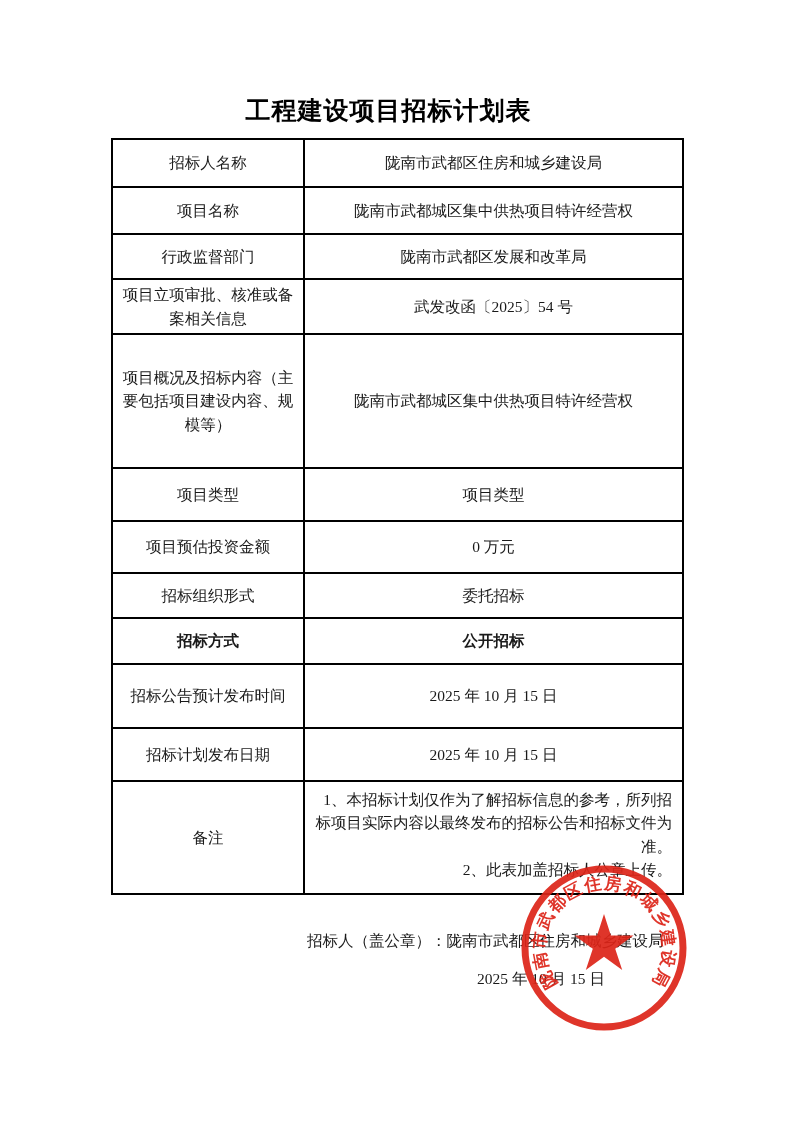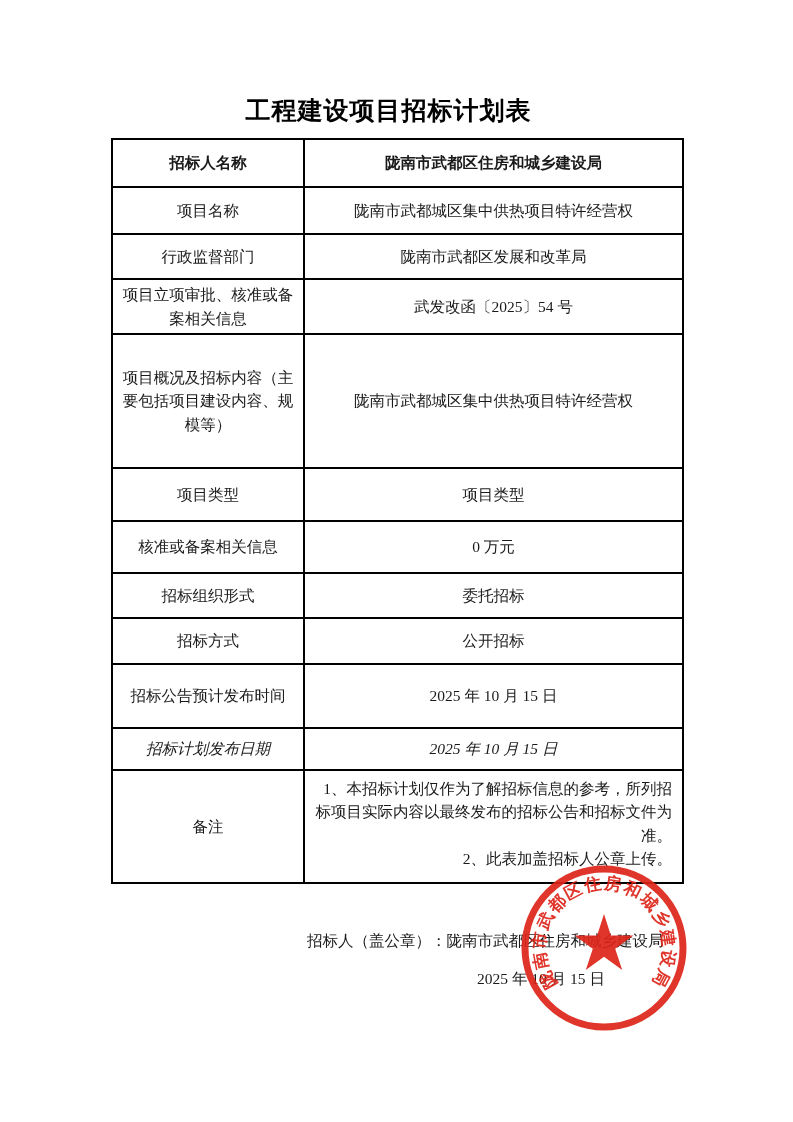--- a/index.html
+++ b/index.html
@@ -43,31 +43,31 @@
     border: 2px solid #000000;
     font-size: 15.5px;
     line-height: 1.5;
     vertical-align: middle;
     text-align: center;
     padding: 2px 8px;
     word-break: break-all;
   }
   table.plan-table td.value-cell { padding: 2px 10px; }
   
-  table.plan-table tr:nth-child(1)  { height: 48px; font-weight: bold; }
+  table.plan-table tr:nth-child(1)  { height: 48px; }
   table.plan-table tr:nth-child(2)  { height: 47px; }
   table.plan-table tr:nth-child(3)  { height: 45px; }
   table.plan-table tr:nth-child(4)  { height: 55px; }
   table.plan-table tr:nth-child(5)  { height: 134px; margin-left: 13px; }
   table.plan-table tr:nth-child(6)  { height: 53px; }
   table.plan-table tr:nth-child(7)  { height: 52px; }
   table.plan-table tr:nth-child(8)  { height: 45px; }
-  table.plan-table tr:nth-child(9)  { height: 46px; }
+  table.plan-table tr:nth-child(9)  { height: 46px; font-weight: bold; }
   table.plan-table tr:nth-child(10) { height: 64px; }
-  table.plan-table tr:nth-child(11) { height: 42px; font-style: italic; }
+  table.plan-table tr:nth-child(11) { height: 53px; }
   table.plan-table tr:nth-child(12) { height: 101px; }
   
   table.plan-table tr:nth-child(12) td.value-cell {
     text-align: right;
     vertical-align: top;
     white-space: pre-wrap;
     padding: 6px 10px 12px 10px;
   }
   .signer-line {
     position: absolute;
@@ -144,21 +144,21 @@
     <td class="label-cell">项目概况及招标内容（主要包括项目建设内容、规模等）</td>
     <td class="value-cell">陇南市武都城区集中供热项目特许经营权</td>
   </tr>
 
   <tr>
     <td class="label-cell">项目类型</td>
     <td class="value-cell">项目类型</td>
   </tr>
 
   <tr>
-    <td class="label-cell">核准或备案相关信息</td>
+    <td class="label-cell">项目预估投资金额</td>
     <td class="value-cell">0 万元</td>
   </tr>
 
   <tr>
     <td class="label-cell">招标组织形式</td>
     <td class="value-cell">委托招标</td>
   </tr>
 
   <tr>
     <td class="label-cell">招标方式</td>

